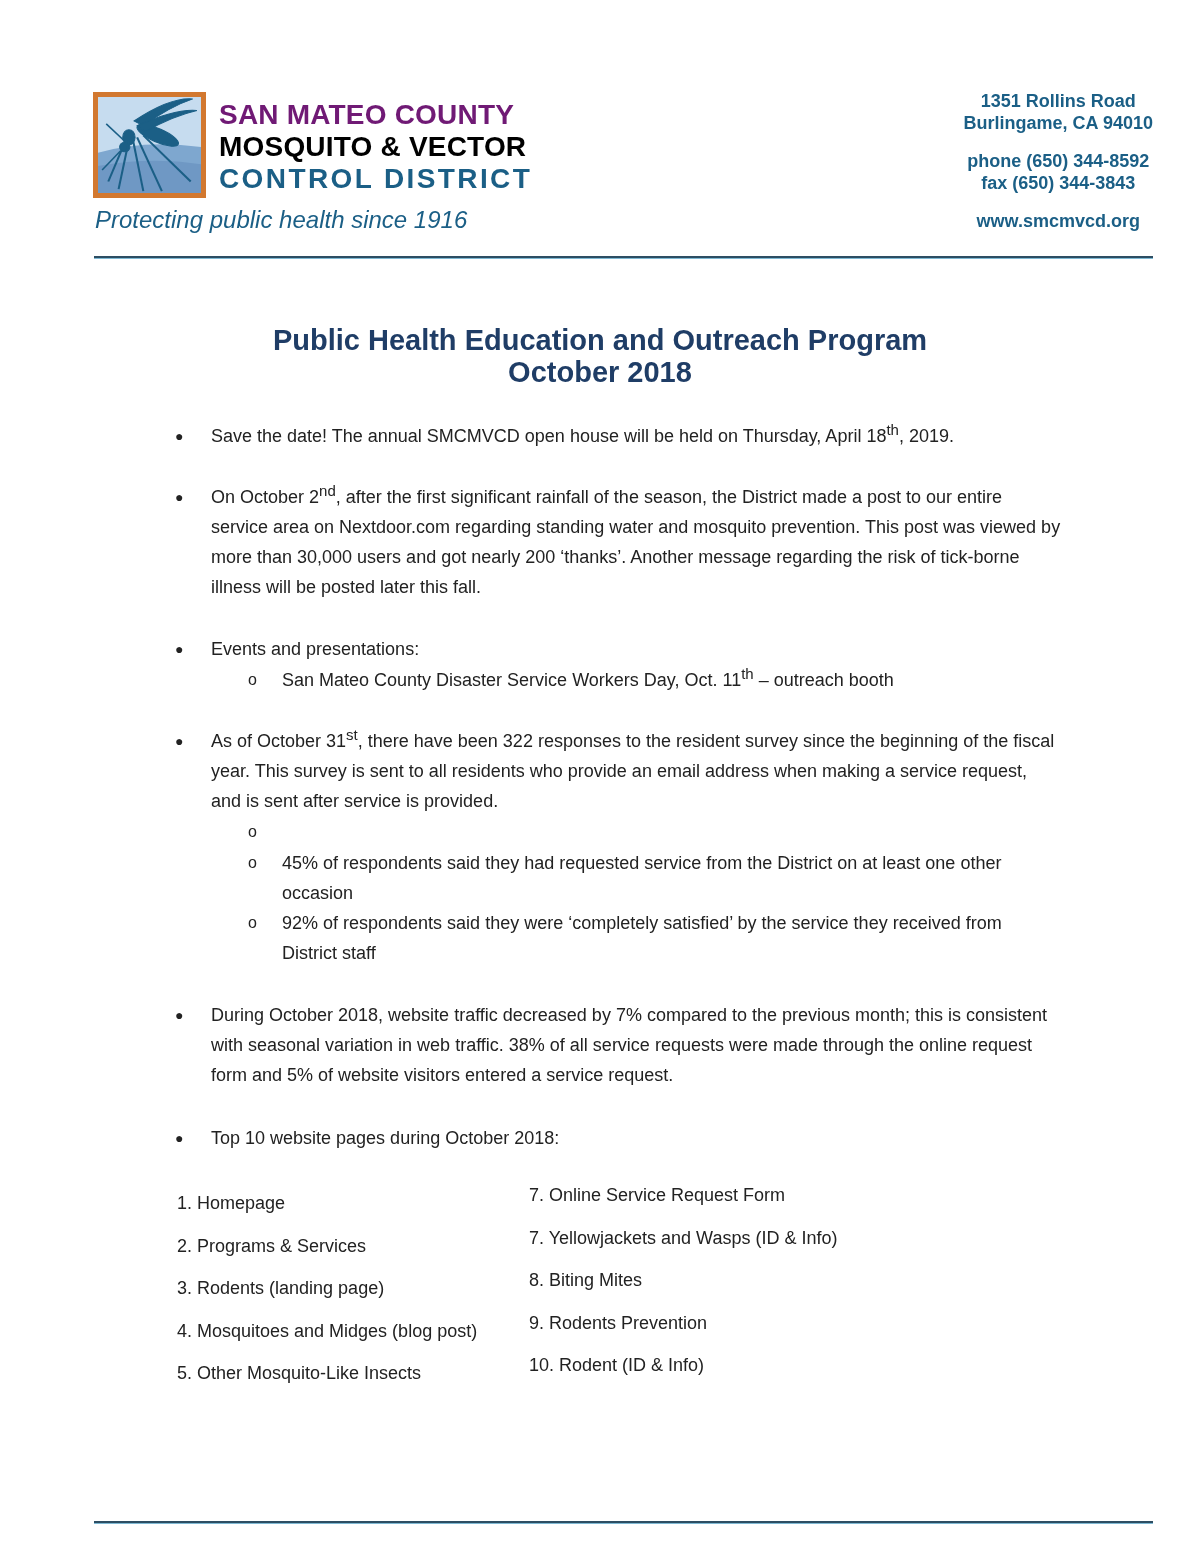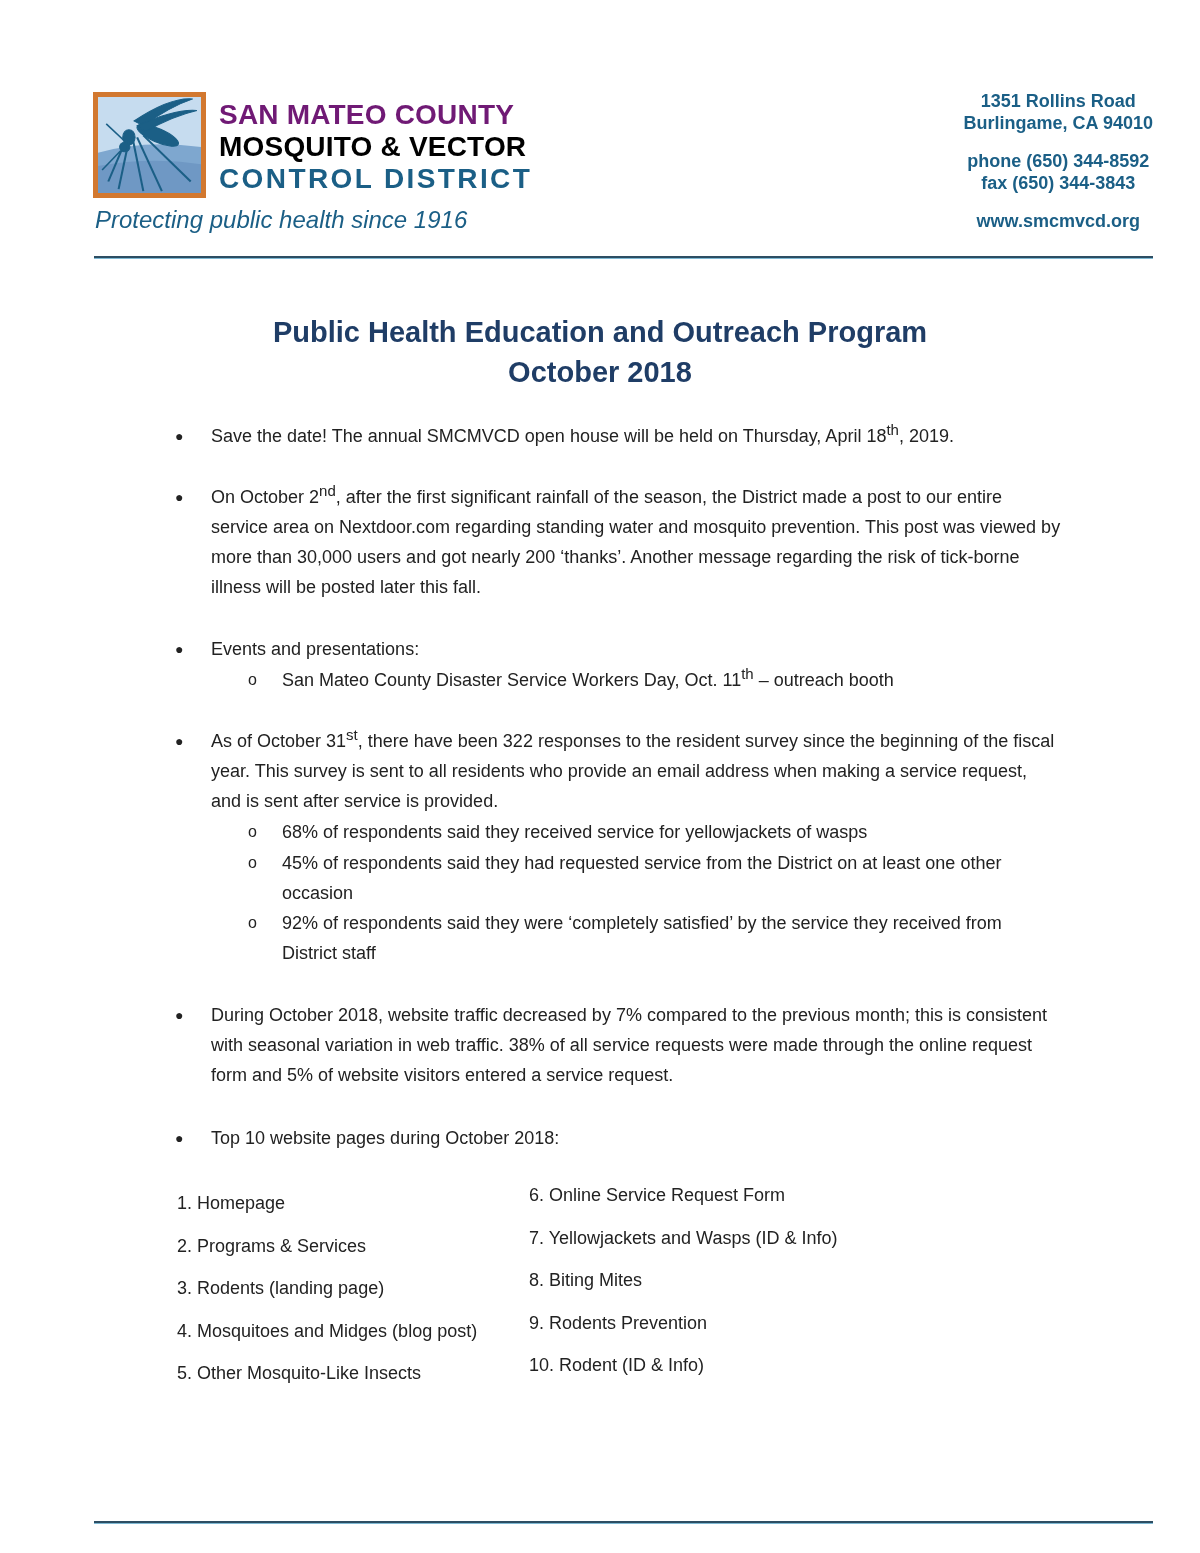--- a/index.html
+++ b/index.html
@@ -22,21 +22,21 @@
   .contact .gap { height: 16px; }
 
   .rule { position: absolute; left: 94px; width: 1059px; height: 2px; background: #2d4e63;
           box-shadow: 0 1px 0 #7fb9d4; }
   .rule.top { top: 256px; }
   .rule.bottom { top: 1521px; }
 
   
   .title { position: absolute; left: 0; width: 1200px; text-align: center; color: #1f3d66;
            font-weight: bold; font-size: 29px; }
-  .title.t1 { top: 316px; }
+  .title.t1 { top: 324px; }
   .title.t2 { top: 356px; }
 
   
   .body { position: absolute; left: 0; top: 0; width: 1200px; font-size: 18px; line-height: 30px; color: #222; }
   .bullet { position: absolute; left: 211px; width: 850px; }
   .bullet .dot { position: absolute; left: -36px; top: 0; font-size: 14px; }
   .sub { position: absolute; left: 282px; width: 760px; }
   .sub .circ { position: absolute; left: -34px; top: 0; font-size: 16px; }
   sup { font-size: 15px; line-height: 0; vertical-align: super; }
 
@@ -113,21 +113,20 @@
     <span class="circ">o</span>
     <span>San Mateo County Disaster Service Workers Day, Oct. 11</span><sup>th</sup><span> – outreach booth</span>
   </div>
 
   <div class="bullet" style="top:726px;">
     <span class="dot">●</span>
     <span>As of October 31</span><sup>st</sup><span>, there have been 322 responses to the resident survey since the beginning of the fiscal year. This survey is sent to all residents who provide an email address when making a service request, and is sent after service is provided.</span>
   </div>
   <div class="sub" style="top:817px;">
     <span class="circ">o</span>
-    <span>68% of respondents said they received service for yellowjackets of wasps</span>
   </div>
   <div class="sub" style="top:848px;">
     <span class="circ">o</span>
     <span>45% of respondents said they had requested service from the District on at least one other occasion</span>
   </div>
   <div class="sub" style="top:908px;">
     <span class="circ">o</span>
     <span>92% of respondents said they were ‘completely satisfied’ by the service they received from District staff</span>
   </div>
 
@@ -143,21 +142,21 @@
 
   <div class="pages">
     <div class="col c1">
       <div class="item">1. Homepage</div>
       <div class="item">2. Programs &amp; Services</div>
       <div class="item">3. Rodents (landing page)</div>
       <div class="item">4. Mosquitoes and Midges (blog post)</div>
       <div class="item">5. Other Mosquito-Like Insects</div>
     </div>
     <div class="col c2">
-      <div class="item">6. Online Service Request Form</div>
+      <div class="item">7. Online Service Request Form</div>
       <div class="item">7. Yellowjackets and Wasps (ID &amp; Info)</div>
       <div class="item">8. Biting Mites</div>
       <div class="item">9. Rodents Prevention</div>
       <div class="item">10. Rodent (ID &amp; Info)</div>
     </div>
   </div>
 </div>
 
 <div class="rule bottom"></div>
 

